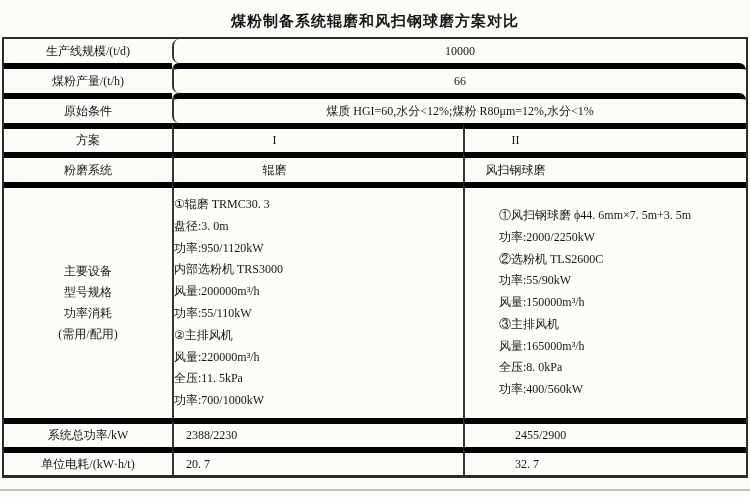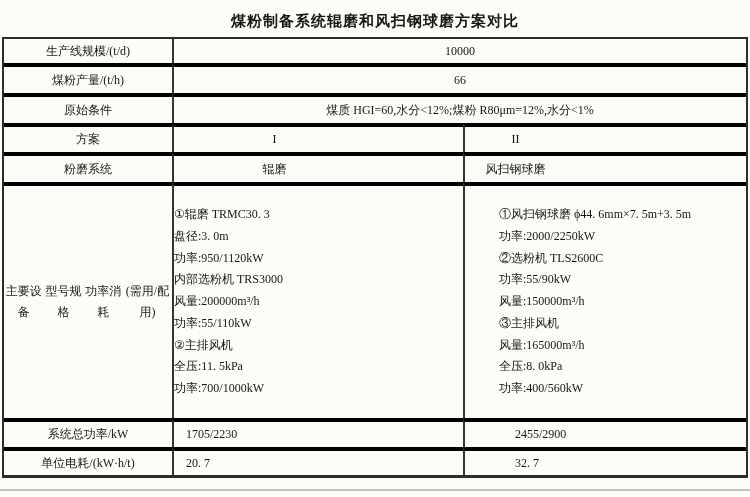--- a/index.html
+++ b/index.html
@@ -33,29 +33,29 @@
     width: 746px;
     height: 441px;
     display: grid;
     grid-template-columns: 168px 291px 1fr;
     grid-template-rows: 24px 30px 30px 29px 30px 236px 29px 1fr;
     border: 2px solid #2c2c2c;
     border-bottom-width: 3px;
     font-size: 12px;
   }
   .c { display: flex; align-items: center; min-width: 0; overflow: hidden; }
-  .bt { border-top: 4px solid #000000; }
+  .bt { border-top: 6px solid #000000; }
   .bl { border-left: 2px solid #343432; }
   .lab { justify-content: center; text-align: center; }
-  .merged { grid-column: 2 / 4; justify-content: center; }
+  .merged { grid-column: 2 / 4; justify-content: center; border-radius: 7px; }
   
   .schemeA { justify-content: center; padding-right: 88px; }
   .schemeB { justify-content: center; padding-right: 180px; }
   .eqlab {
-    flex-direction: row; justify-content: center; align-items: center;
+    flex-direction: column; justify-content: center; align-items: center;
     line-height: 21px; text-align: center;
   }
   .eqcell {
     flex-direction: column; justify-content: center; align-items: flex-start;
     line-height: 21.8px;
   }
   .padA { padding-left: 0; }
   .padB { padding-left: 34px; font-family: Liberation Serif, serif; }
   .padVA { padding-left: 12px; }
   .padVB { padding-left: 50px; }
@@ -99,37 +99,38 @@
       <div>(需用/配用)</div>
     </div>
     <div class="c eqcell padA bl bt">
       <div>①辊磨 TRMC30. 3</div>
       <div>盘径:3. 0m</div>
       <div>功率:950/1120kW</div>
       <div>内部选粉机 TRS3000</div>
       <div>风量:200000m³/h</div>
       <div>功率:55/110kW</div>
       <div>②主排风机</div>
+      <div>风量:220000m³/h</div>
       <div>全压:11. 5kPa</div>
       <div>功率:700/1000kW</div>
     </div>
     <div class="c eqcell padB bl bt">
       <div>①风扫钢球磨 ϕ44. 6mm×7. 5m+3. 5m</div>
       <div>功率:2000/2250kW</div>
       <div>②选粉机 TLS2600C</div>
       <div>功率:55/90kW</div>
       <div>风量:150000m³/h</div>
       <div>③主排风机</div>
       <div>风量:165000m³/h</div>
       <div>全压:8. 0kPa</div>
       <div>功率:400/560kW</div>
     </div>
 
     <div class="c lab bt">系统总功率/kW</div>
-    <div class="c padVA bl bt">1705/2230</div>
+    <div class="c padVA bl bt">2388/2230</div>
     <div class="c padVB bl bt">2455/2900</div>
 
     <div class="c lab bt">单位电耗/(kW·h/t)</div>
     <div class="c padVA bl bt">20. 7</div>
     <div class="c padVB bl bt">32. 7</div>
 
   </div>
 
   <div class="artifact"></div>
 

